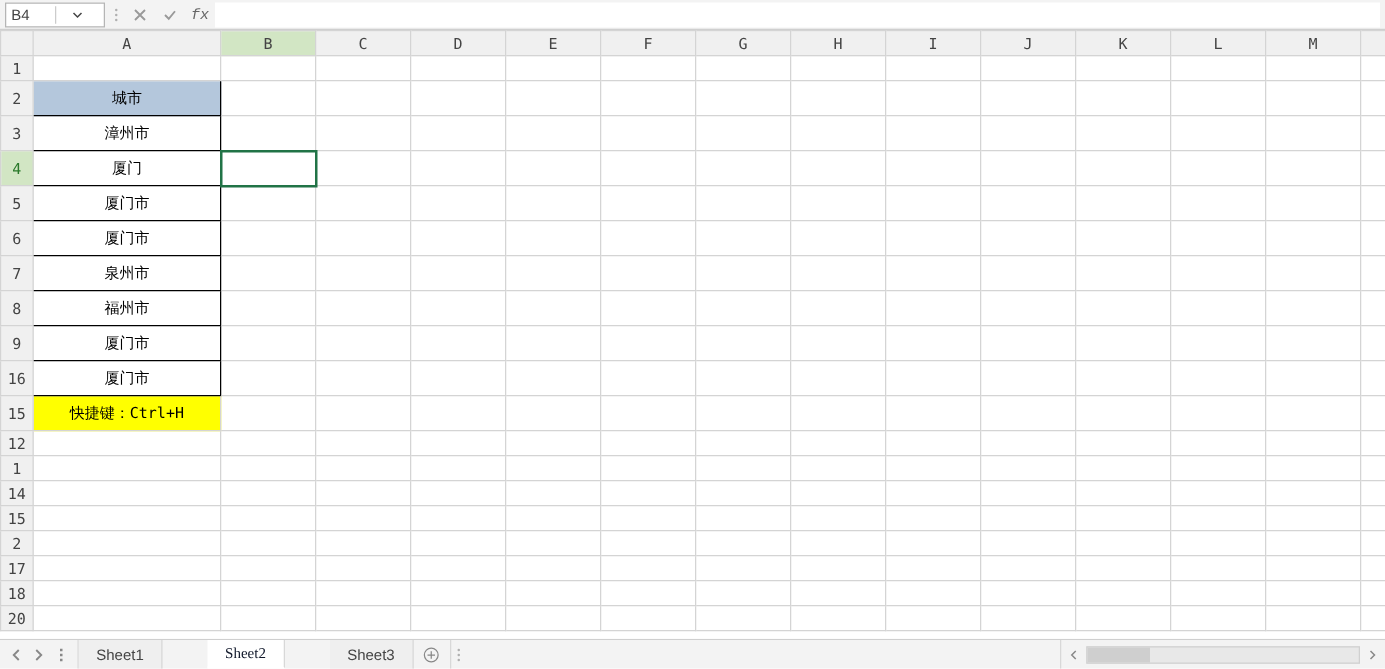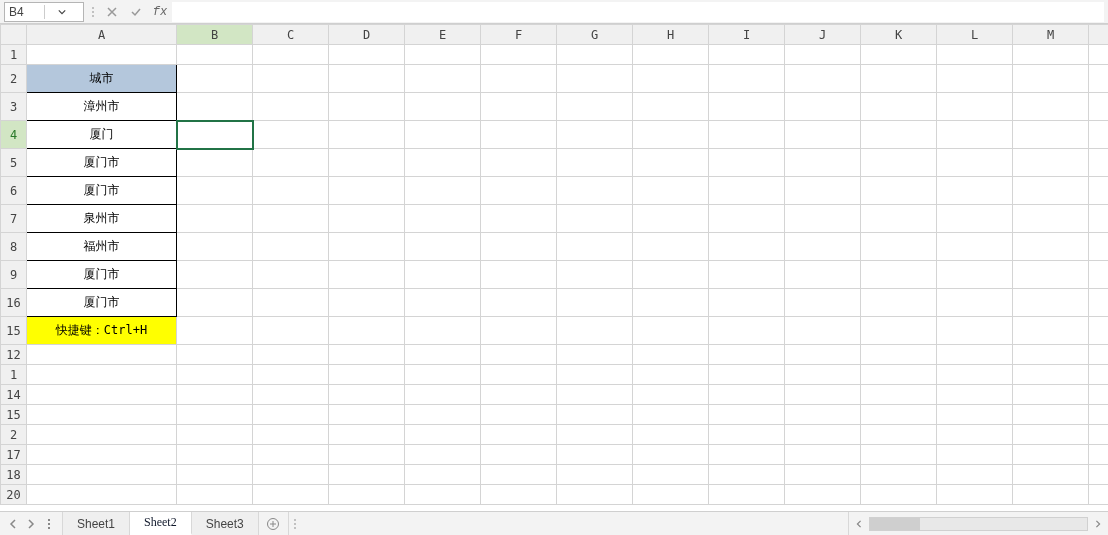--- a/index.html
+++ b/index.html
@@ -558,21 +558,21 @@
       <svg viewBox="0 0 10 10">
           <path d="M3 1 L7 5 L3 9" fill="none" stroke="currentColor" stroke-width="1.5"></path>
         </svg>
     </div>
     <div class="nav-btn" style="flex-direction:column">
       <div class="dot" style="width:2px;height:2px;background:#888;margin:1px 0;"></div>
       <div class="dot" style="width:2px;height:2px;background:#888;margin:1px 0;"></div>
       <div class="dot" style="width:2px;height:2px;background:#888;margin:1px 0;"></div>
     </div>
   </div>
-  <div id="tabs-host" style="display:flex;">
+  <div id="tabs-host" style="display:flex;gap:36px;">
       <div class="tab">Sheet1</div>
       <div class="tab active">Sheet2</div>
       <div class="tab">Sheet3</div>
     </div>
   <div class="tab-add">
     <svg viewBox="0 0 14 14">
         <circle cx="7" cy="7" r="5.5" fill="none" stroke="currentColor"></circle>
         <path d="M7 4v6M4 7h6" stroke="currentColor"></path>
       </svg>
   </div>

